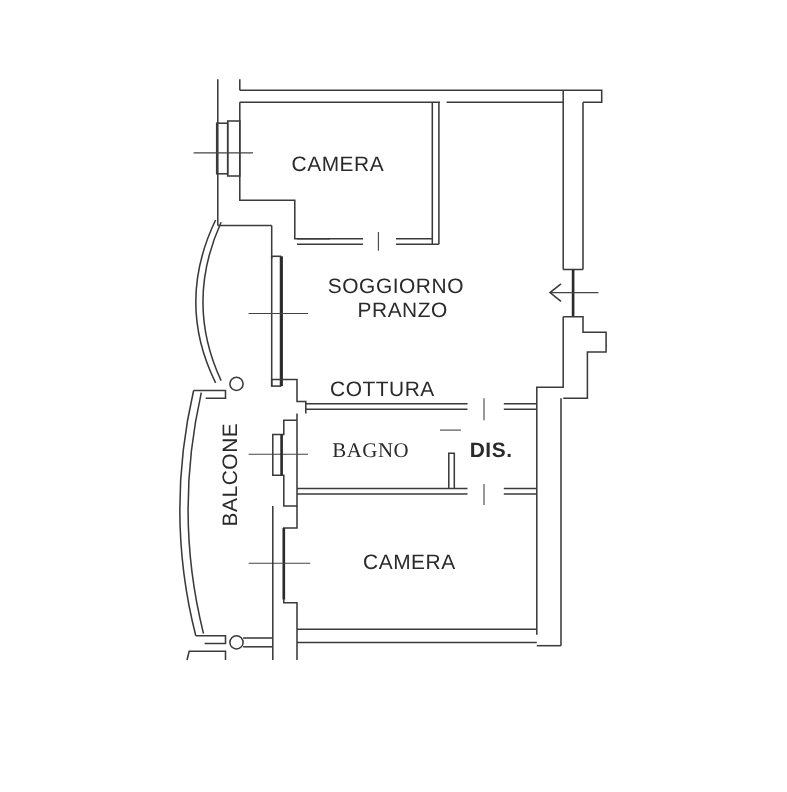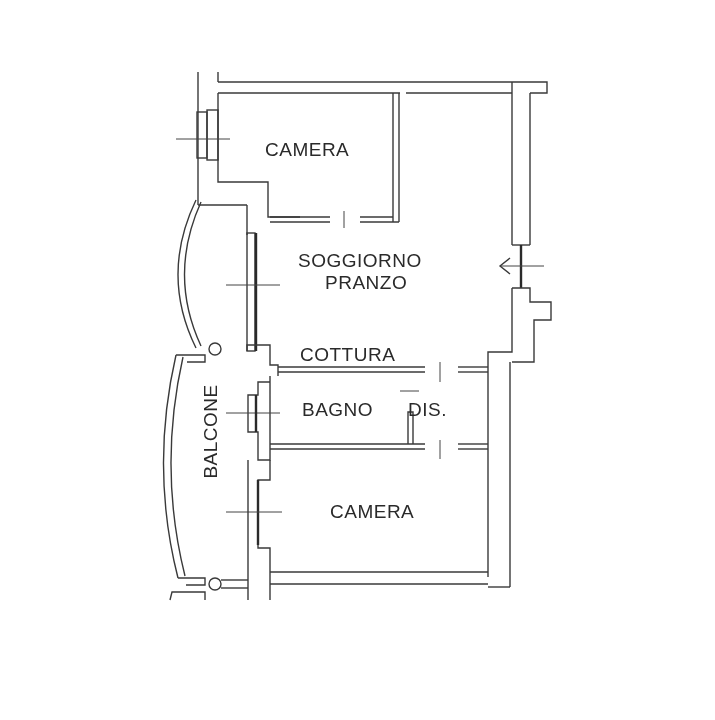--- a/index.html
+++ b/index.html
@@ -106,16 +106,16 @@
     <line class="w" x1="221" y1="580" x2="248" y2="580"></line>
     <line class="w" x1="221" y1="588" x2="248" y2="588"></line>
     <polyline class="w" points="170,600 172,592 205,592 205,600"></polyline>
   </g>
 </svg>
 
 <div class="lbl" style="left:265px; top:140px;">CAMERA</div>
 <div class="lbl" style="left:298px; top:251px;">SOGGIORNO</div>
 <div class="lbl" style="left:325px; top:273px;">PRANZO</div>
 <div class="lbl" style="left:300px; top:345px;">COTTURA</div>
-<div class="lbl" style="left:302px; top:400px;">BAGNO</div>
-<div class="lbl" style="left:408px; top:400px;">DIS.</div>
+<div class="lbl" style="left:302px; top:400px;font-family:Liberation Serif, serif;">BAGNO</div>
+<div class="lbl" style="left:427px; top:400px;font-weight:bold;">DIS.</div>
 <div class="lbl" style="left:330px; top:502px;">CAMERA</div>
 <div class="lbl" style="left:164px; top:421px; transform: rotate(-90deg); transform-origin: center;">BALCONE</div>
 
 </body></html>

